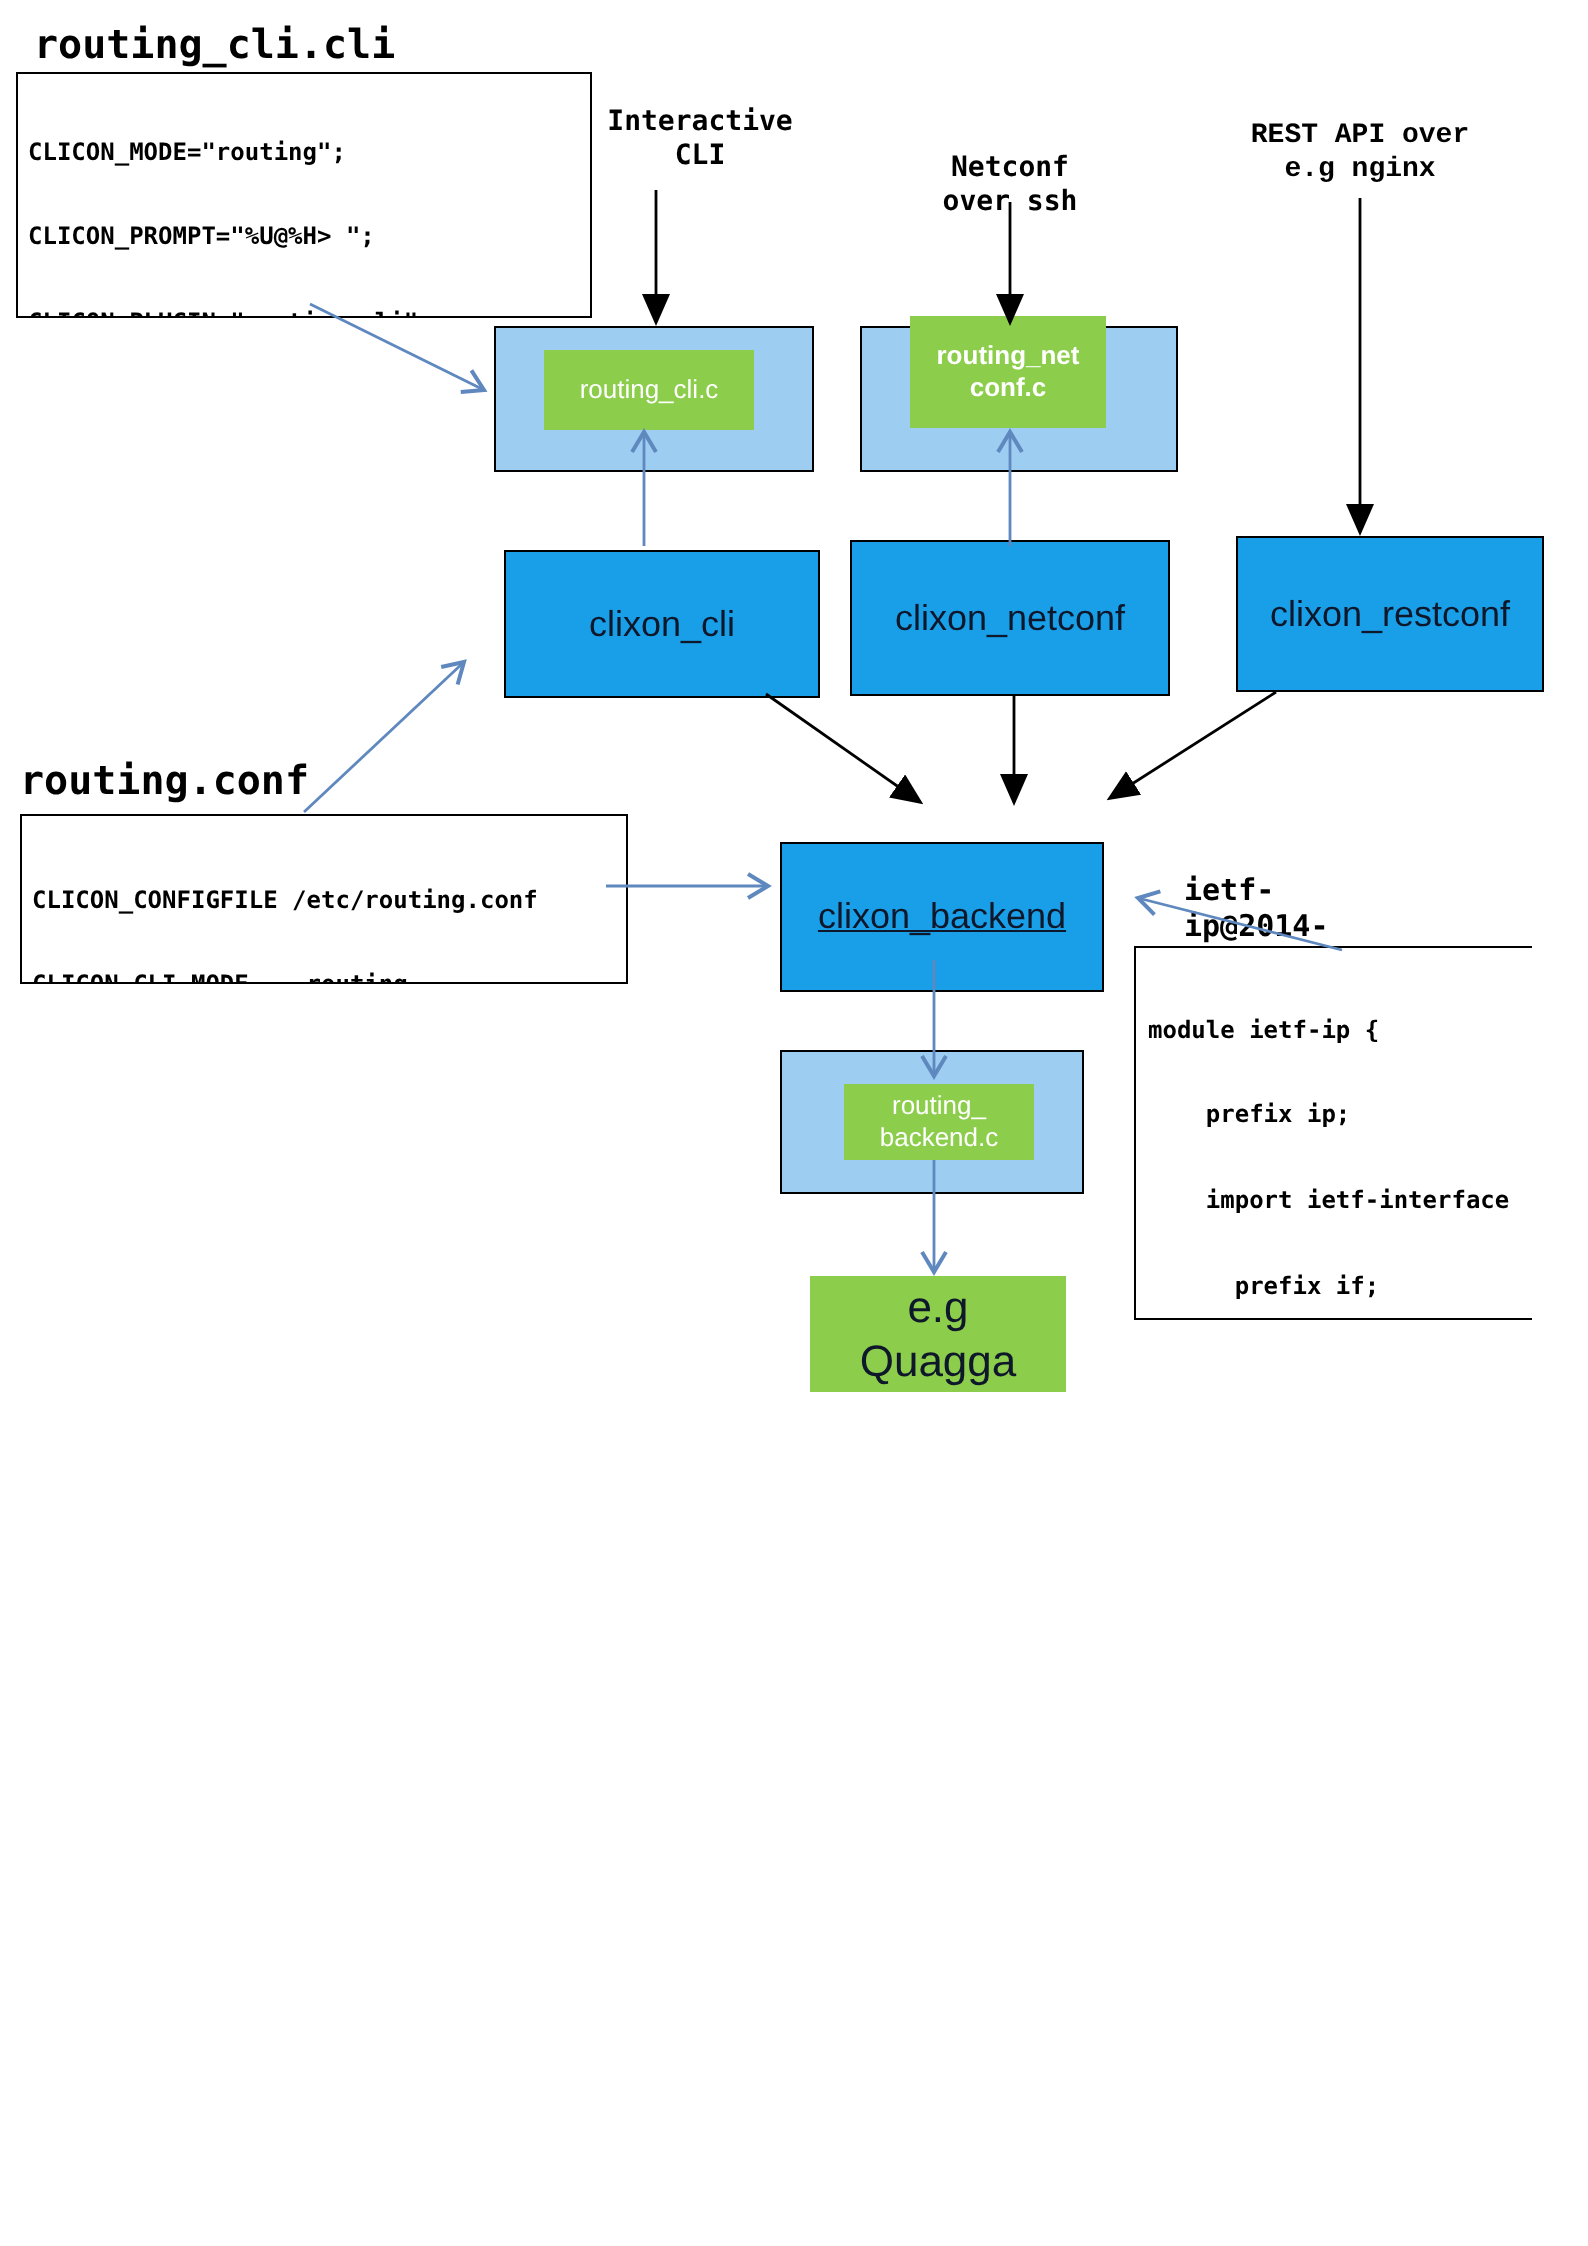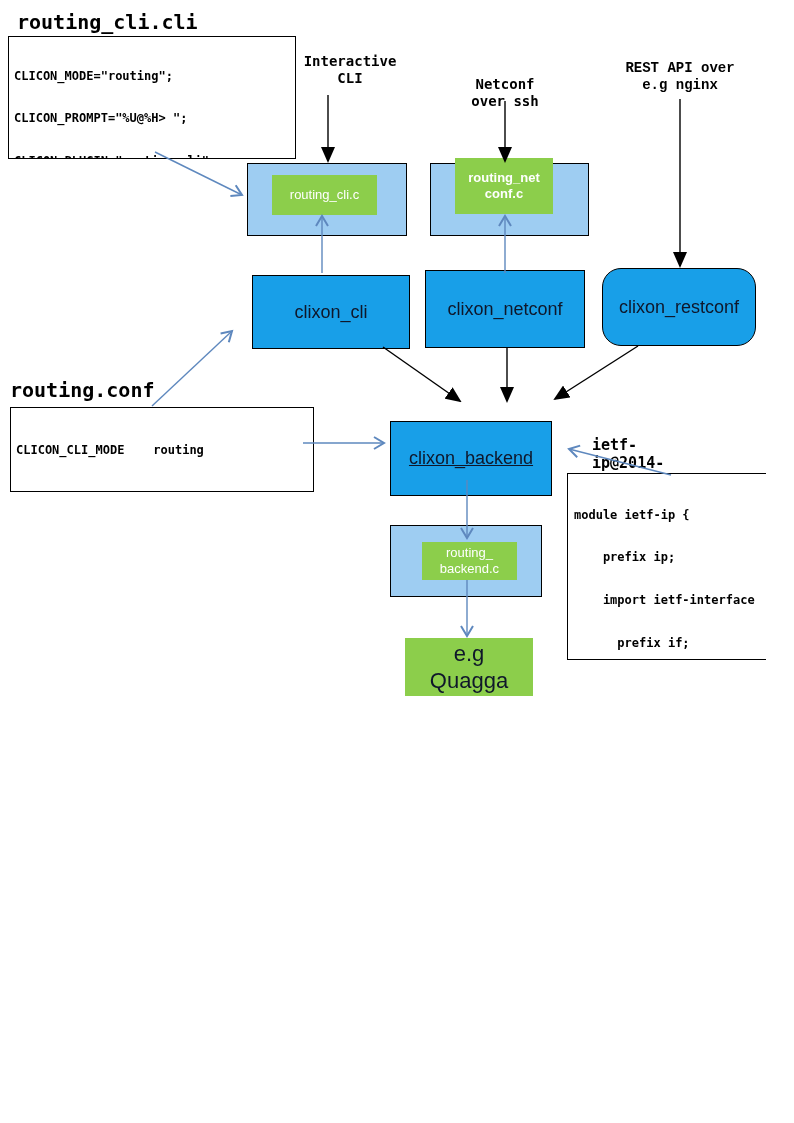--- a/index.html
+++ b/index.html
@@ -93,26 +93,27 @@
         <div>conf.c</div>
       </div>
     </div>
 
     <div class="abs bluebox" style="left:252px;top:275px;width:156px;height:72px;">
       <span>clixon_cli</span>
     </div>
     <div class="abs bluebox" style="left:425px;top:270px;width:158px;height:76px;">
       <span>clixon_netconf</span>
     </div>
-    <div class="abs bluebox" style="left:602px;top:268px;width:152px;height:76px;border-radius:19px;">
+    <div class="abs bluebox" style="left:618px;top:268px;width:152px;height:76px;">
       <span>clixon_restconf</span>
     </div>
 
     <div class="abs mono title" style="left:10px;top:378px;">routing.conf</div>
     <div class="abs mono codebox" style="left:10px;top:407px;width:292px;height:71px;padding:6px 5px;">
+      <div>CLICON_CONFIGFILE /etc/routing.conf</div>
       <div>CLICON_CLI_MODE    routing</div>
       
       
     </div>
 
     <div class="abs bluebox" style="left:390px;top:421px;width:160px;height:73px;text-decoration:underline;">
       <span>clixon_backend</span>
     </div>
 
     <div class="abs mono" style="left:592px;top:436px;font-size:15px;">ietf-ip@2014-06-16.</div>

